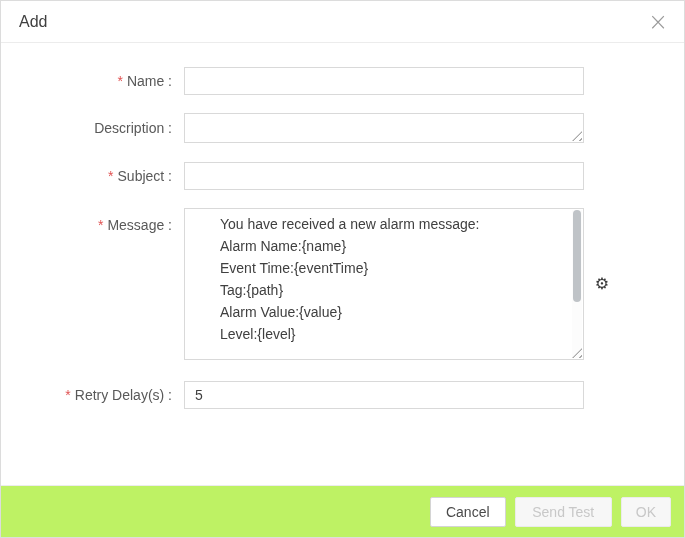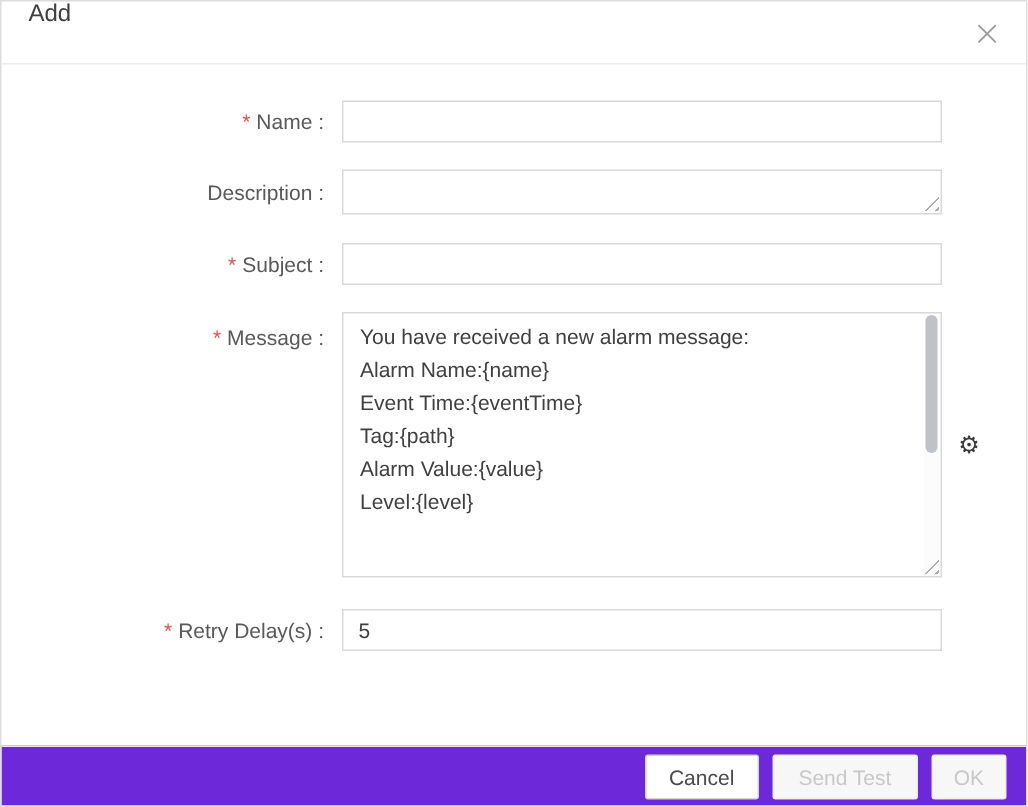--- a/index.html
+++ b/index.html
@@ -13,38 +13,38 @@
     width: 685px; height: 538px;
     background: #fff;
     border: 1px solid #dcdcdc;
     overflow: hidden;
   }
   
   .modal-header {
     position: relative;
     height: 42px;
     border-bottom: 1px solid #ececec;
-    display: flex; 
+    display: flex; align-items: center;
     padding: 0 18px;
   }
   .modal-title { font-size: 16px; color: #404040; }
   .close-btn {
     position: absolute; right: 12px; top: 50%;
     transform: translateY(-50%);
     width: 28px; height: 28px;
     display: flex; align-items: center; justify-content: center;
     font-size: 24px; font-weight: 300; color: #9b9b9b;
     cursor: pointer; background: none; border: none;
     font-family: "DejaVu Sans", sans-serif;
     line-height: 1;
   }
   
   .modal-body { padding-top: 24px; }
   .form-row {
-    display: flex; align-items: center; margin-left: 44px;
+    display: flex; align-items: center;
   }
   .form-row.top-align { align-items: flex-start; border-radius: 13px; }
   .label-cell {
     width: 183px;
     flex: 0 0 183px;
     text-align: right;
     padding-right: 12px;
     font-size: 14px; color: #595959;
     white-space: nowrap;
   }
@@ -69,21 +69,21 @@
   .gap-19 { margin-top: 19px; }
   .gap-21 { margin-top: 21px; }
   
   .textarea-box {
     position: relative;
     width: 400px;
     border: 1px solid #d9d9d9;
     background: #fff;
   }
   .textarea-box.small { height: 30px; }
-  .textarea-box.large { height: 177px; }
+  .textarea-box.large { height: 152px; padding-left: 24px; }
   .textarea-content {
     height: 100%;
     padding: 4px 22px 4px 11px;
     font-size: 14px; line-height: 22px; color: #404040;
     white-space: pre-line;
     overflow: hidden;
   }
   .resize-corner {
     position: absolute; right: 1px; bottom: 1px;
     width: 10px; height: 10px;
@@ -111,23 +111,23 @@
     width: 20px; height: 20px;
     display: flex; align-items: center; justify-content: center;
     font-size: 16px; color: #3a3a3a;
     font-family: "DejaVu Sans", sans-serif;
     background: none; border: none; cursor: pointer;
     line-height: 1;
   }
   
   .modal-footer {
     position: absolute; left: 0; right: 0; bottom: 0;
-    height: 40px;
+    height: 52px;
     border-top: 1px solid #ececec;
-    background: #6d28d9;
+    background: #bef264;
     display: flex; align-items: center; justify-content: flex-end;
     padding-right: 13px;
     padding-left: 27px;
   }
   .btn {
     height: 30px;
     font-size: 14px;
     font-family: "Liberation Sans", "DejaVu Sans", sans-serif;
     border-radius: 2px;
     cursor: pointer;

